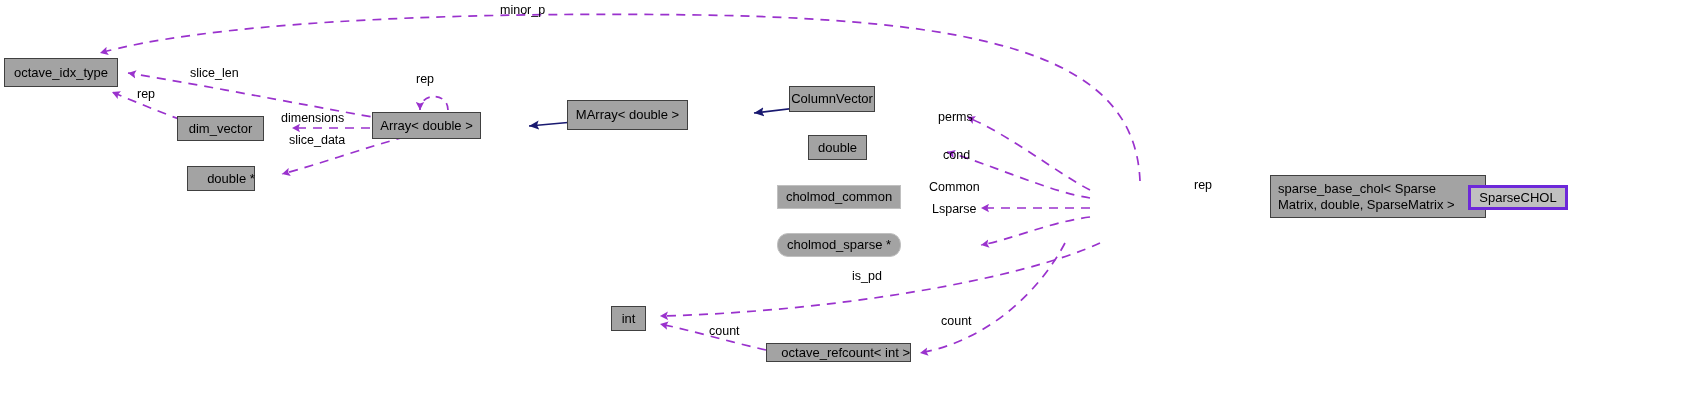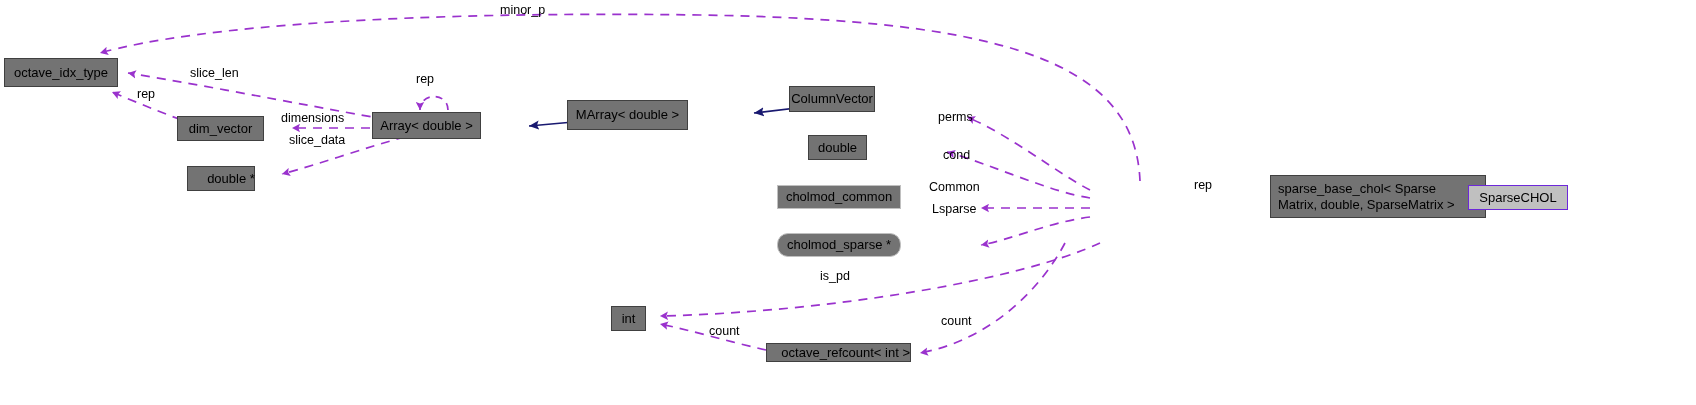--- a/index.html
+++ b/index.html
@@ -19,38 +19,38 @@
     position: absolute;
     left: 0;
     top: 0;
     width: 1696px;
     height: 405px;
     pointer-events: none;
   }
   .node {
     position: absolute;
     box-sizing: border-box;
-    background: #737373;
+    background: #a3a3a3;
     border: 1px solid #404040;
     display: flex;
     align-items: center;
     justify-content: center;
     text-align: center;
     color: #000000;
     font-size: 13px;
     line-height: 15.5px;
     white-space: pre;
     letter-spacing: 0px;
   }
   .node.light {
     border: 1px solid #c0c0c0;
   }
   .node.filled {
     background: #c0c0c0;
-    border: 1px solid #6d28d9;
+    border: 3px solid #6d28d9;
   }
   .node.multiline {
     text-align: left;
     justify-content: flex-start;
     padding-left: 7px;
   }
   .edge-label {
     position: absolute;
     font-family: "Liberation Sans", sans-serif;
     font-size: 12.5px;
@@ -210,21 +210,21 @@
   <div class="edge-label" style="left:289px; top:133px;">slice_data</div>
 
   <div class="edge-label" style="left:938px; top:110px;">perms</div>
 
   <div class="edge-label" style="left:943px; top:148px;">cond</div>
 
   <div class="edge-label" style="left:929px; top:180px;">Common</div>
 
   <div class="edge-label" style="left:932px; top:202px;">Lsparse</div>
 
-  <div class="edge-label" style="left:778px; top:269px;padding-left:42px;">is_pd</div>
+  <div class="edge-label" style="left:810px; top:269px;padding-left:42px;">is_pd</div>
 
   <div class="edge-label" style="left:709px; top:324px;">count</div>
 
   <div class="edge-label" style="left:941px; top:314px;">count</div>
 
   <div class="edge-label" style="left:1194px; top:178px;">rep</div>
 
 </div>
 
 </body></html>

